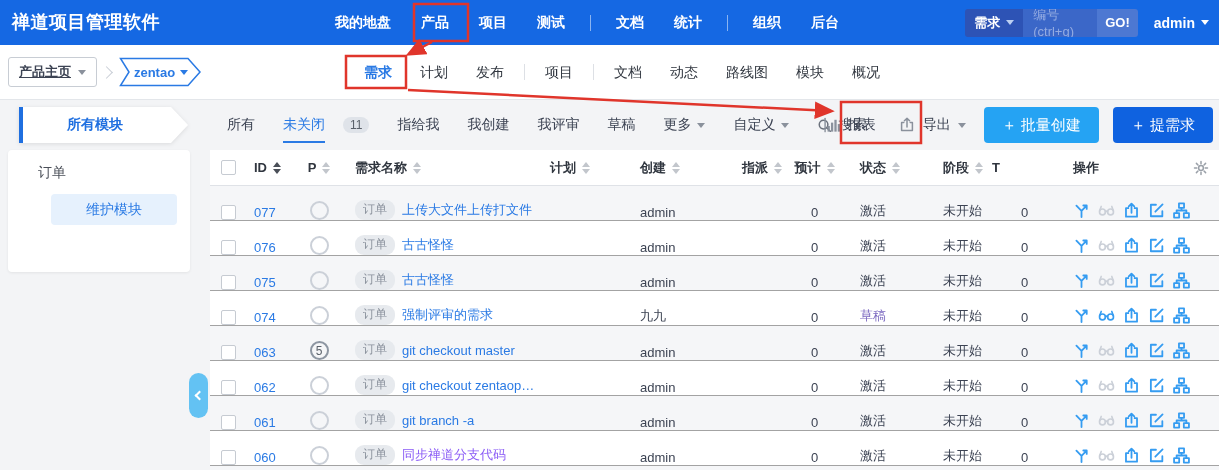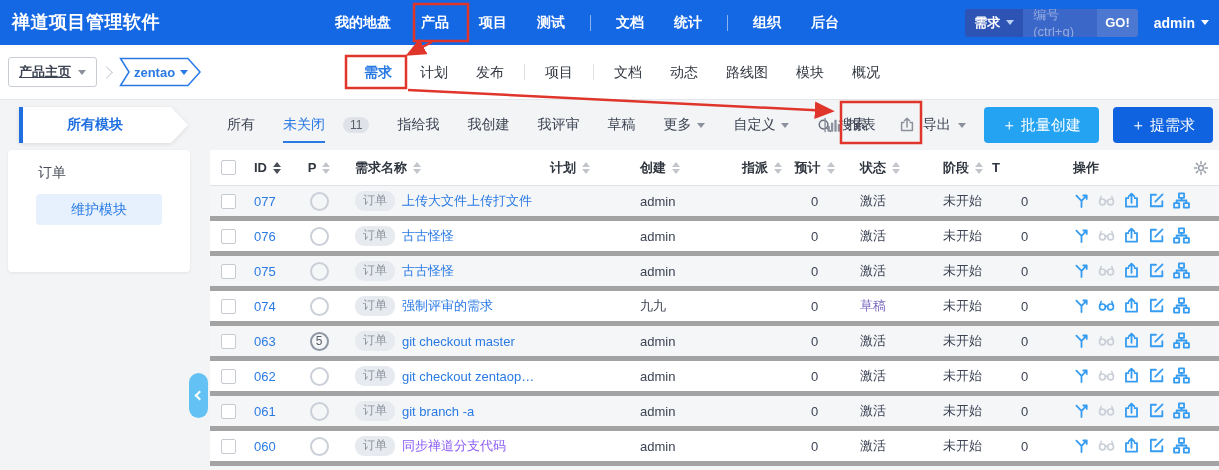--- a/index.html
+++ b/index.html
@@ -36,21 +36,21 @@
   .tabs { position:absolute; left:350px; top:0; height:54px; display:flex; align-items:center; }
   .tab { padding:0 14px; font-size:14px; color:#30363f; line-height:54px; cursor:pointer; }
   .tab.active { color:#2a7ae4; font-weight:bold; }
   .tab-div { width:1px; height:16px; background:#dde0e5; margin:0 6px; }
 
   
   .side-header { position:absolute; left:19px; top:107px; width:172px; height:36px; z-index:3; filter:drop-shadow(0 1px 2px rgba(0,0,0,.10)); cursor:pointer; }
   .side-header .sh-label { position:absolute; left:0; top:0; width:152px; height:36px; display:flex; align-items:center; justify-content:center; color:#1f6fe0; font-weight:bold; font-size:14px; }
   .side-card { position:absolute; left:8px; top:150px; width:182px; height:122px; background:#fff; border-radius:4px; box-shadow:0 1px 3px rgba(0,0,0,.07); z-index:2; }
   .side-module { position:absolute; left:30px; top:14px; font-size:14px; color:#4a4f58; cursor:pointer; }
-  .maintain-btn { position:absolute; left:28px; top:44px; width:126px; height:31px; background:#e6f1fd; color:#2a7ae4; border:none; border-radius:4px; font-size:14px; font-family:inherit; cursor:pointer; }
+  .maintain-btn { position:absolute; left:43px; top:44px; width:126px; height:31px; background:#e6f1fd; color:#2a7ae4; border:none; border-radius:4px; font-size:14px; font-family:inherit; cursor:pointer; }
   .side-link { position:absolute; left:28px; top:88px; font-size:13px; color:#2a7ae4; cursor:pointer; }
   .collapse-handle { position:absolute; left:189px; top:373px; width:19px; height:45px; background:#63c2f3; border-radius:10px; z-index:3; display:flex; align-items:center; justify-content:center; cursor:pointer; }
   .collapse-handle .chev { width:7px; height:7px; border-left:2px solid #fff; border-bottom:2px solid #fff; transform:rotate(45deg); margin-left:2px; }
 
   
   .toolbar { position:absolute; left:0; top:100px; width:1219px; height:50px; }
   .filters { position:absolute; left:213px; top:0; height:50px; display:flex; align-items:center; }
   .fitem { padding:0 14px; font-size:14px; color:#3c4353; position:relative; line-height:50px; cursor:pointer; display:flex; align-items:center; gap:6px; }
   .fitem .flabel { position:relative; display:inline-block; line-height:normal; }
   .fitem.active { color:#2a7ae4; }
@@ -63,21 +63,21 @@
   .gicon path { stroke:#8a919c; fill:none; stroke-width:1.5; stroke-linecap:round; stroke-linejoin:round; }
   .gicon rect { fill:#8a919c; }
   .btn { height:36px; border:none; border-radius:4px; color:#fff; font-size:15px; font-family:inherit; padding:0 18px; cursor:pointer; }
   .btn-cyan { background:#25a3f3; }
   .btn-blue { background:#0f62e0; }
 
   
   .story-table { position:absolute; left:210px; top:150px; width:1009px; height:320px; background:#fff; z-index:1; }
   .thead, .trow { display:flex; align-items:center; }
   .thead { height:36px; border-bottom:1px solid #dfe2e7; font-weight:bold; color:#30363f; }
-  .trow { height:35px; border-bottom:5px solid #a3a3a3; }
+  .trow { height:35px; border-bottom:1px solid #a3a3a3;align-items:flex-end; }
   .trow.stripe { background:#f5f6f8; }
   .partial-row { height:4px; background:#f5f6f8; }
   .c-cb{width:36px; display:flex; justify-content:center;} .c-id{width:50px; padding-left:8px;}
   .c-p{width:46px; display:flex; justify-content:center;} .c-name{width:200px; padding-left:13px; display:flex; align-items:center; gap:7px; overflow:hidden; white-space:nowrap;}
   .c-plan{width:70px; padding-left:8px;} .c-create{width:90px; padding-left:28px;}
   .c-assign{width:85px; padding-left:40px;} .c-est{width:55px; text-align:center;}
   .c-status{width:65px; padding-left:18px;} .c-stage{width:85px; padding-left:36px;}
   .c-t{width:65px; text-align:center;} .c-act{width:126px; padding-left:16px; display:flex; align-items:center; gap:8px;}
   .c-gear{flex:1; display:flex; justify-content:center;}
   .thead .c-id,.thead .c-p,.thead .c-name,.thead .c-plan,.thead .c-create,.thead .c-assign,.thead .c-est,.thead .c-status,.thead .c-stage { display:flex; align-items:center; gap:4px; }

